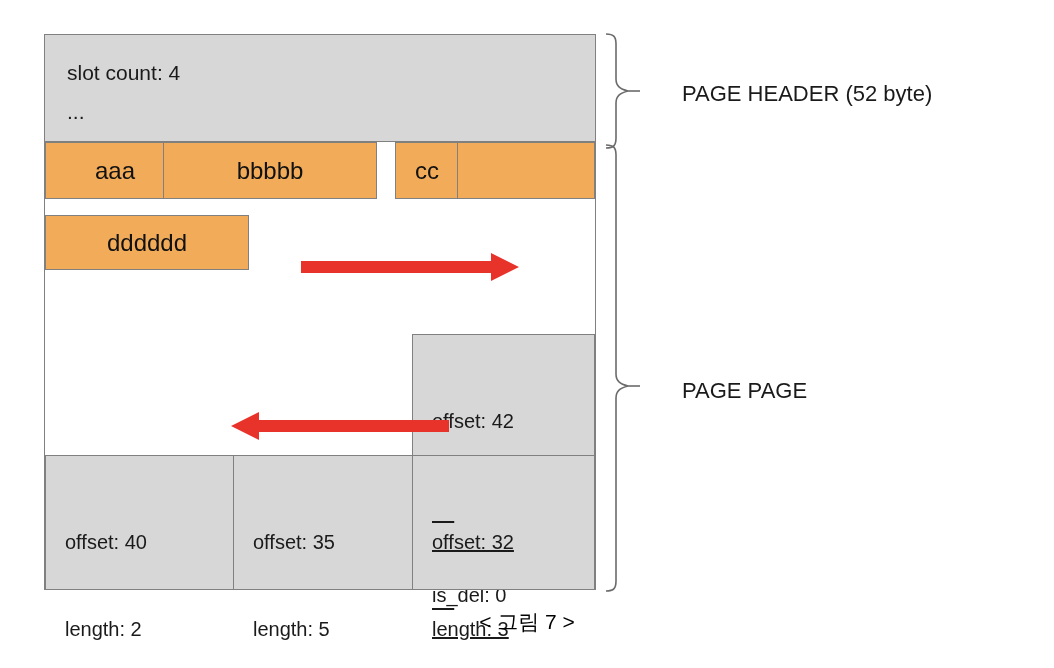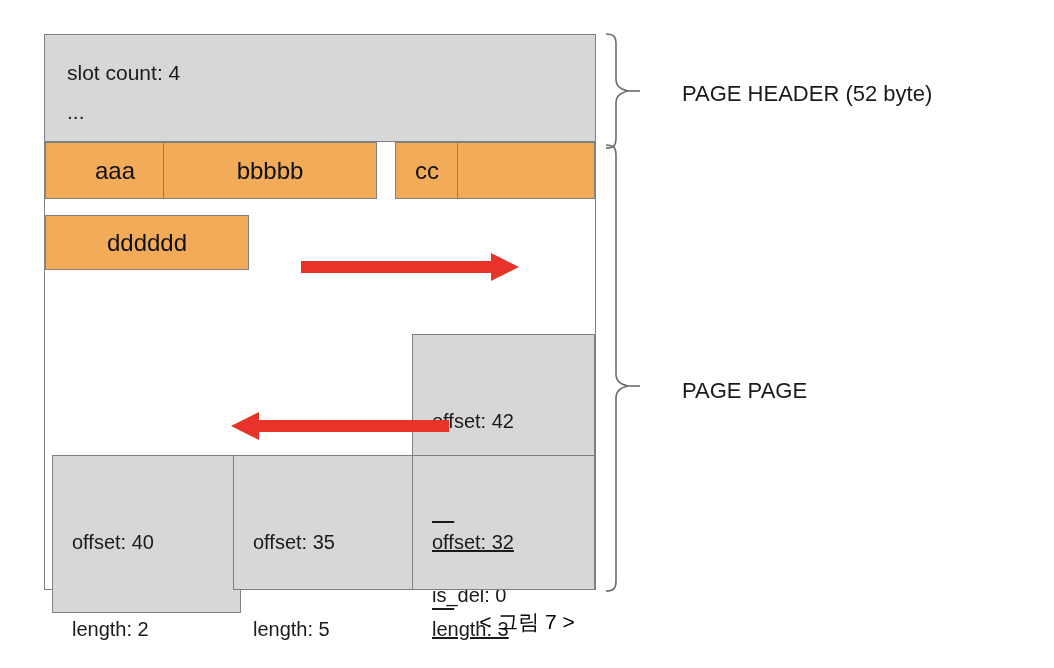--- a/index.html
+++ b/index.html
@@ -78,21 +78,21 @@
     box-sizing: border-box;
     padding-left: 19px;
     padding-top: 14px;
     font-size: 20px;
     line-height: 29px;
     white-space: pre;
   }
   
   #slot-42 { left: 367px; top: 299px; width: 183px; height: 122px; }
   
-  #slot-40 { left: 7px;   top: 420px; width: 189px; height: 158px; }
+  #slot-40 { left: 0px;   top: 420px; width: 189px; height: 135px; }
   #slot-35 { left: 188px; top: 420px; width: 205px; height: 135px; }
   #slot-32 { left: 367px; top: 420px; width: 183px; height: 135px; text-decoration: underline; }
   .slot-line { display: block; }
 
   
   .arrow-svg {
     position: absolute;
     overflow: visible;
   }
   #arrow-right-wrap { left: 256px; top: 218px; }

